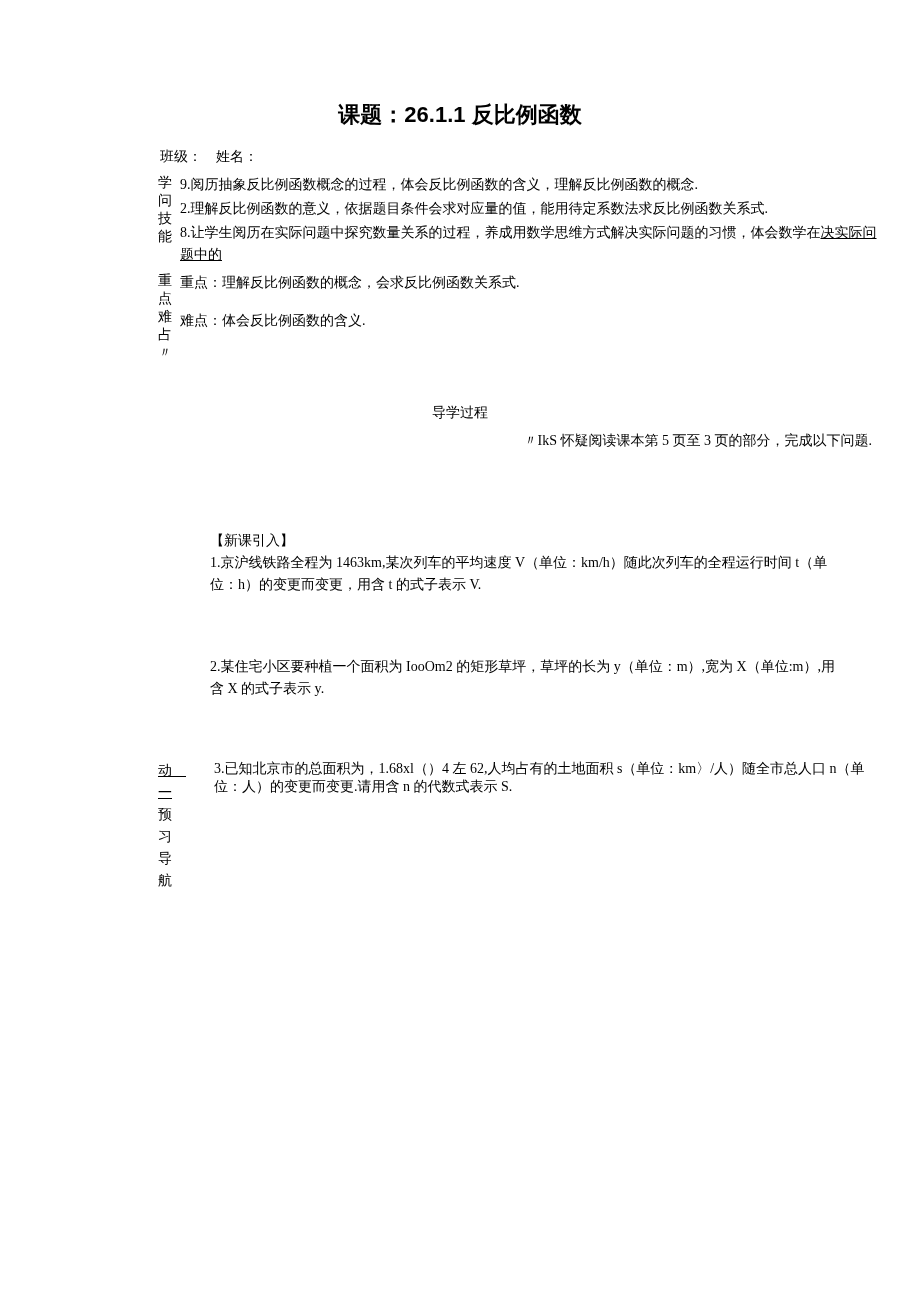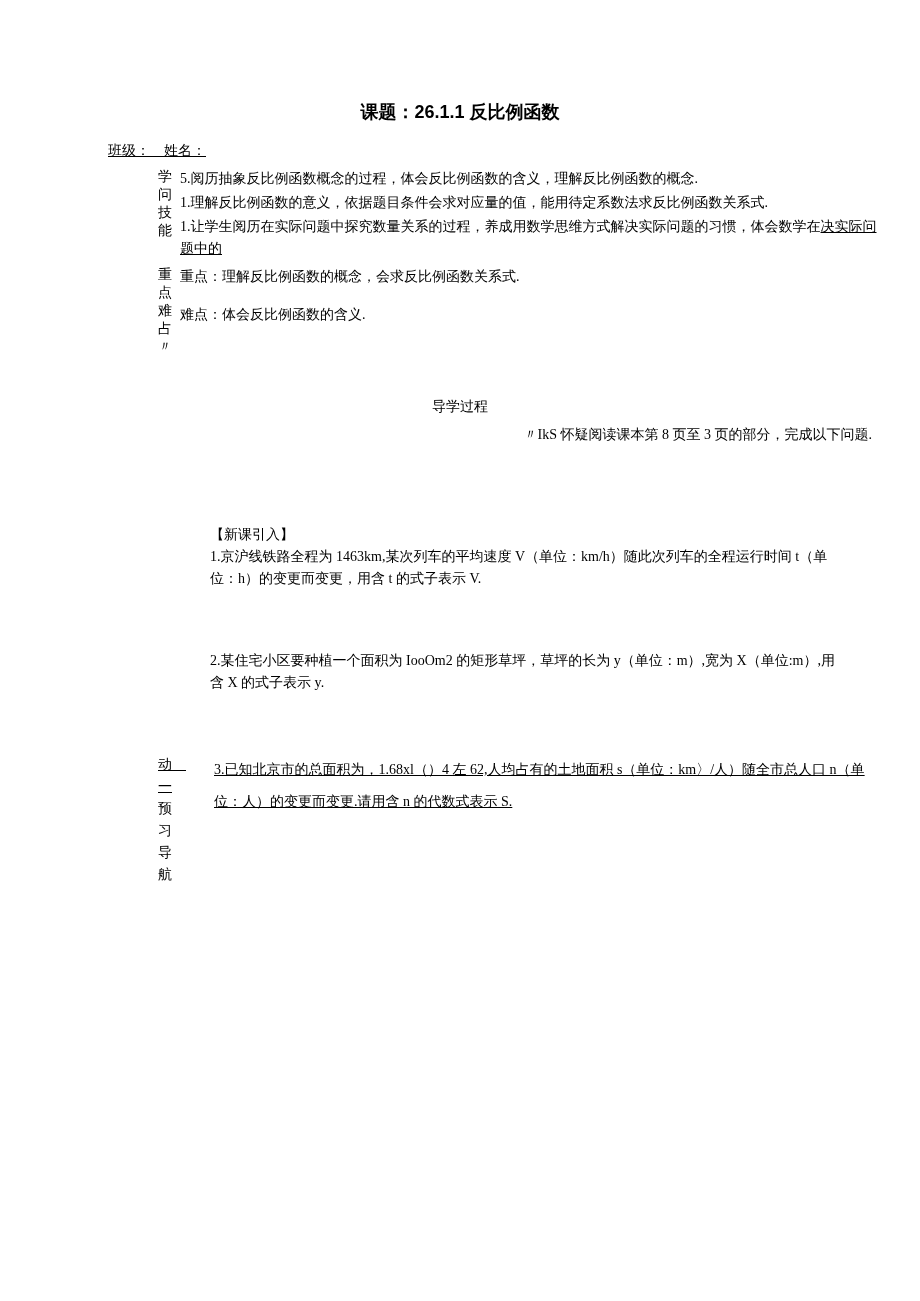--- a/index.html
+++ b/index.html
@@ -9,29 +9,28 @@
     font-family: "SimSun", "宋体", serif;
     font-size: 14px;
     color: #000;
     width: 920px;
   }
   .page {
     padding: 100px 40px 60px 40px;
   }
   .title {
     text-align: center;
-    font-size: 18px;
+    font-size: 22px;
     font-weight: bold;
     margin-bottom: 18px;
     font-family: "SimHei", "黑体", sans-serif;
   }
   .class-name-line {
-    margin-left: 68px;
+    margin-left: 120px;
     margin-bottom: 8px;
-    text-decoration: underline;
   }
   .section-row {
     display: flex;
     align-items: flex-start;
     margin-bottom: 4px;
   }
   .side-label {
     width: 14px;
     line-height: 18px;
     text-align: left;
@@ -80,45 +79,44 @@
     line-height: 22px;
     margin-left: 118px;
     margin-right: 16px;
     flex: none;
   }
   .bottom-side-label .u {
     text-decoration: underline;
   }
   .bottom-body {
     flex: 1;
-    line-height: 32px;
-    text-decoration: underline;
+    line-height: 18px;
   }
 </style>
 </head>
 <body>
 
 <div class="page">
 
   <div class="title">课题：26.1.1 反比例函数</div>
 
   <div class="class-name-line">班级：　姓名：</div>
 
   <div class="section-row">
     <div class="side-label">
       <span>学</span>
       <span>问</span>
       <span>技</span>
       <span>能</span>
     </div>
     <div class="section-body">
-      <div class="item">5.阅历抽象反比例函数概念的过程，体会反比例函数的含义，理解反比例函数的概念.</div>
-      <div class="item">1.理解反比例函数的意义，依据题目条件会求对应量的值，能用待定系数法求反比例函数关系式.</div>
+      <div class="item">9.阅历抽象反比例函数概念的过程，体会反比例函数的含义，理解反比例函数的概念.</div>
+      <div class="item">2.理解反比例函数的意义，依据题目条件会求对应量的值，能用待定系数法求反比例函数关系式.</div>
       <div class="item">
-        <span>1.让学生阅历在实际问题中探究数量关系的过程，养成用数学思维方式解决实际问题的习惯，体会数学在</span><span class="underline">决实际问题中的</span>
+        <span>8.让学生阅历在实际问题中探究数量关系的过程，养成用数学思维方式解决实际问题的习惯，体会数学在</span><span class="underline">决实际问题中的</span>
       </div>
     </div>
   </div>
 
   <div class="section-row">
     <div class="side-label">
       <span>重</span>
       <span>点</span>
       <span>难</span>
       <span>占</span>
@@ -126,21 +124,21 @@
     </div>
     <div class="section-body">
       <div class="item">重点：理解反比例函数的概念，会求反比例函数关系式.</div>
       <div style="height:14px;"></div>
       <div class="item">难点：体会反比例函数的含义.</div>
     </div>
   </div>
 
   <div class="guide-process">导学过程</div>
 
-  <div class="pre-read">〃IkS 怀疑阅读课本第 8 页至 3 页的部分，完成以下问题.</div>
+  <div class="pre-read">〃IkS 怀疑阅读课本第 5 页至 3 页的部分，完成以下问题.</div>
 
   <div class="content-block">
     <div>【新课引入】</div>
     <div class="q">1.京沪线铁路全程为 1463km,某次列车的平均速度 V（单位：km/h）随此次列车的全程运行时间 t（单位：h）的变更而变更，用含 t 的式子表示 V.</div>
     <div class="q">2.某住宅小区要种植一个面积为 IooOm2 的矩形草坪，草坪的长为 y（单位：m）,宽为 X（单位:m）,用含 X 的式子表示 y.</div>
   </div>
 
   <div class="bottom-row">
     <div class="bottom-side-label">
       <div class="u">动　一</div>

